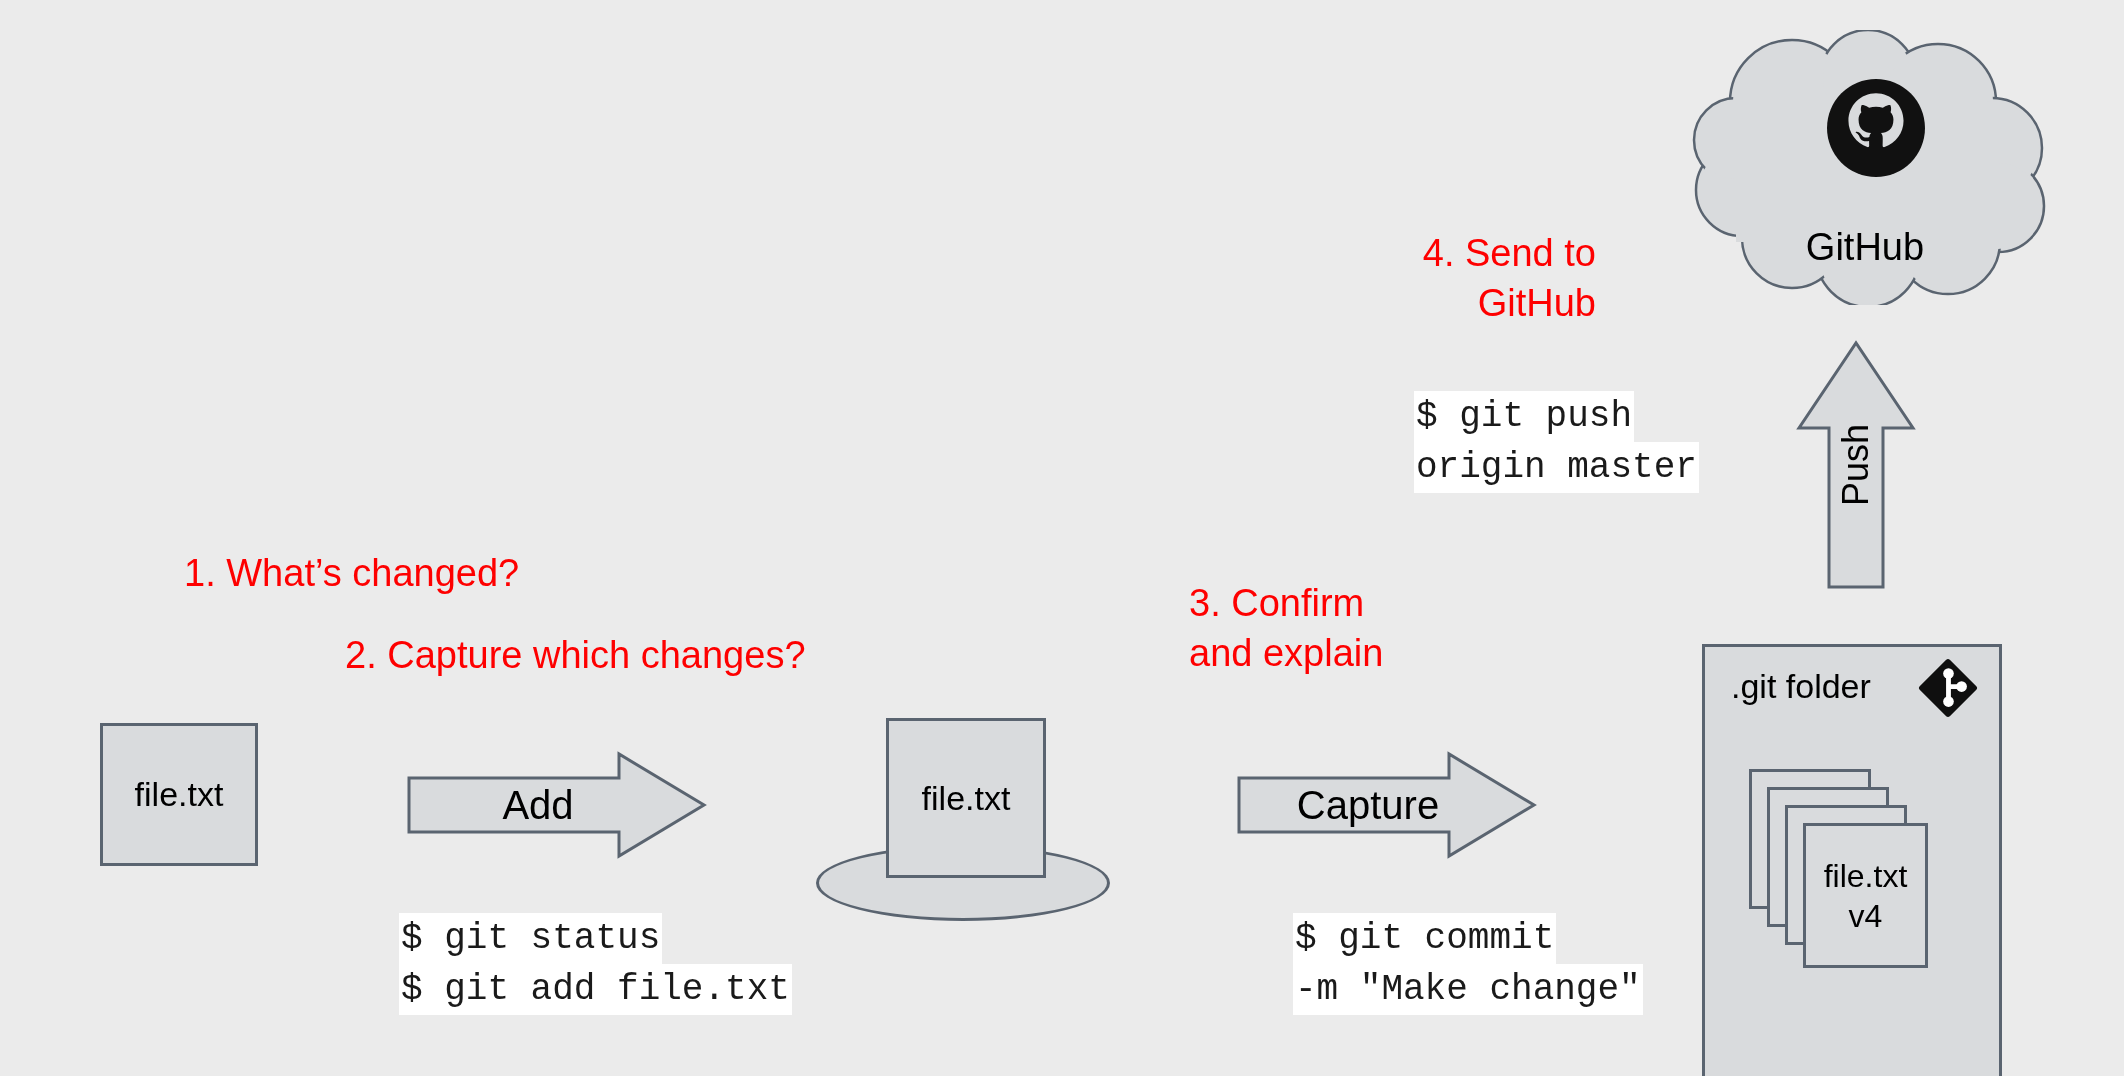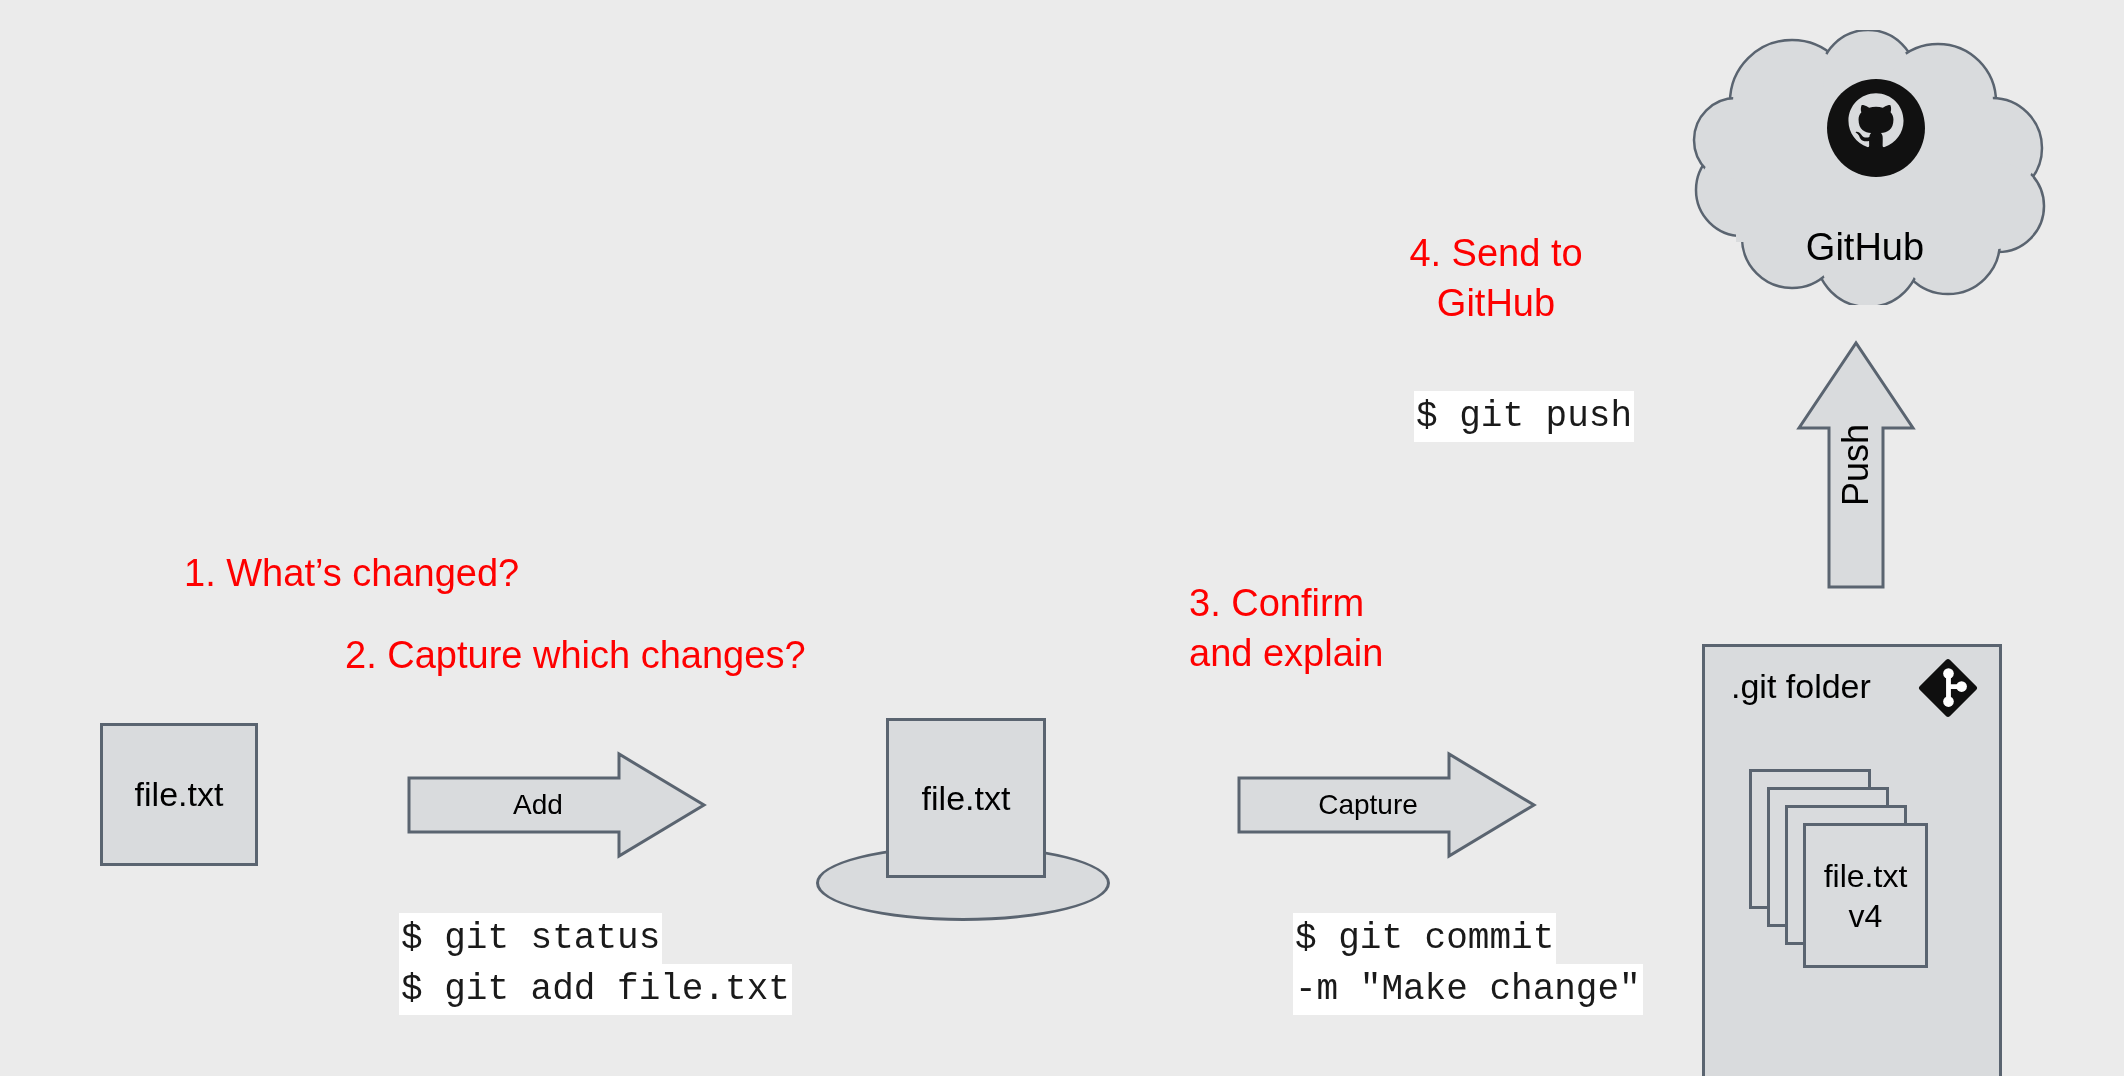--- a/index.html
+++ b/index.html
@@ -24,21 +24,21 @@
   .annot {
     color: #fe0000;
     font-family: "Liberation Sans", sans-serif;
     font-size: 38px;
     line-height: 50px;
     white-space: pre-line;
   }
   #annot-1 { left: 184px; top: 548px; }
   #annot-2 { left: 345px; top: 630px; }
   #annot-3 { left: 1189px; top: 578px; }
-  #annot-4 { left: 1396px; top: 228px; text-align: center; width: 200px; }
+  #annot-4 { left: 1396px; top: 228px; text-align: right; width: 200px; }
 
   
   .boxfill {
     background: #d9dbdd;
     border: 3px solid #5a6470;
     box-sizing: border-box;
     display: flex;
     align-items: center;
     justify-content: center;
     color: #000;
@@ -63,21 +63,21 @@
     z-index: 2;
   }
 
   
   .blockarrow {
     display: block;
   }
   .arrow-label {
     position: absolute;
     color: #000;
-    font-size: 28px;
+    font-size: 40px;
     font-family: "Liberation Sans", sans-serif;
     white-space: nowrap;
     margin-left: 22px;
   }
   #arrow-add { left: 407px; top: 750px; width: 300px; height: 110px; }
   #arrow-add-label { left: 407px; top: 750px; width: 240px; height: 110px;
     display: flex; align-items: center; justify-content: center; }
   #arrow-commit { left: 1237px; top: 750px; width: 300px; height: 110px; }
   #arrow-commit-label { left: 1237px; top: 750px; width: 240px; height: 110px;
     display: flex; align-items: center; justify-content: center; }
@@ -246,20 +246,21 @@
 
   <svg class="abs blockarrow" id="arrow-push" viewBox="0 0 120 250">
     <polygon points="33,247 33,88 3,88 60,3 117,88 87,88 87,247" fill="#d9dbdd" stroke="#5a6470" stroke-width="3" stroke-linejoin="miter"></polygon>
   </svg>
   <div class="abs" id="arrow-push-label">
     <span>Push</span>
   </div>
 
   <div class="abs cmdblock" id="cmd-push">
     <span class="line"><span>$ git push</span></span>
+    <span class="line"><span>origin master</span></span>
   </div>
 
   <div class="abs" id="github-cloud">
     <svg viewBox="0 0 370 275" width="370" height="275">
       <g fill="#d9dbdd" stroke="#5a6470" stroke-width="2.5">
         <circle cx="112" cy="72" r="62"></circle>
         <circle cx="188" cy="48" r="48"></circle>
         <circle cx="258" cy="72" r="58"></circle>
         <circle cx="312" cy="118" r="50"></circle>
         <circle cx="318" cy="176" r="46"></circle>

